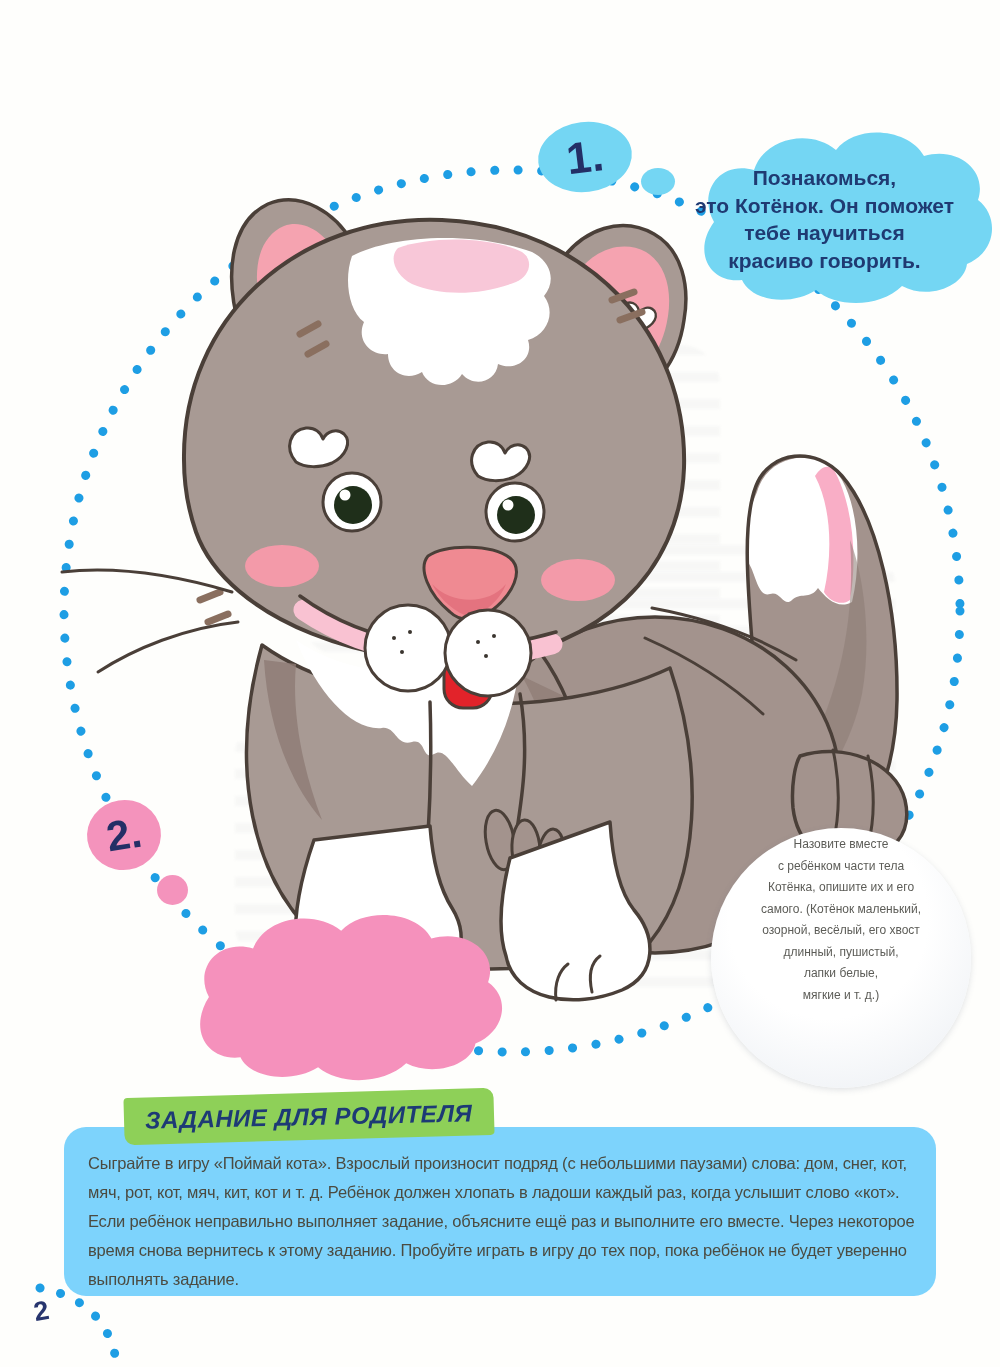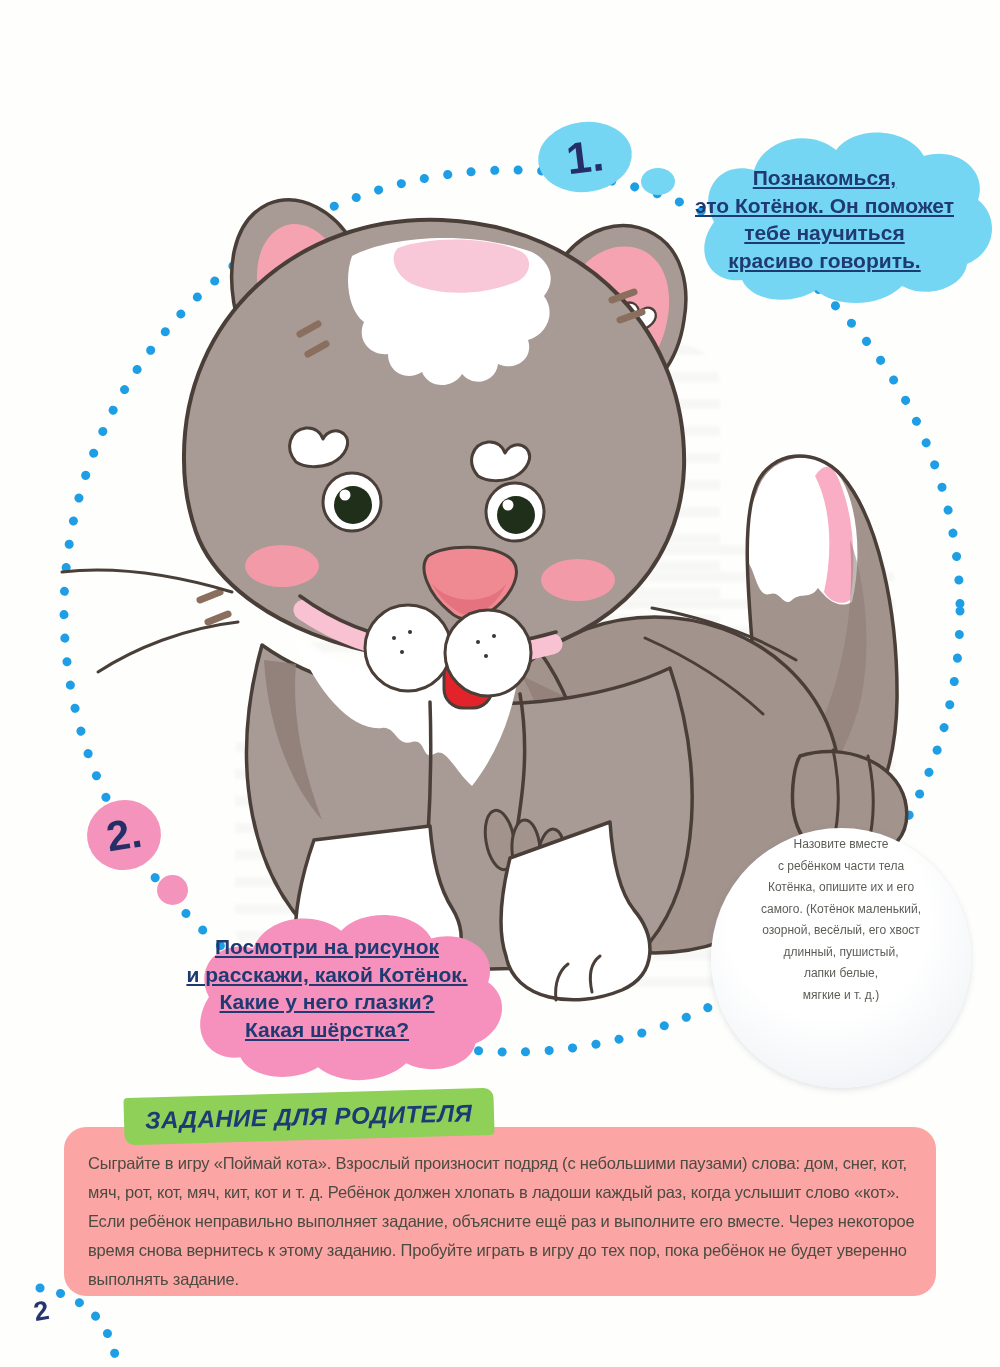--- a/index.html
+++ b/index.html
@@ -24,21 +24,21 @@
   .badge-1{left:538px;top:122px;width:94px;height:70px;background:#74d6f3;font-size:44px;transform:rotate(-7deg);}
   .badge-2{left:87px;top:800px;width:74px;height:70px;background:#f493bc;font-size:42px;transform:rotate(-9deg);}
   .blob{position:absolute;border-radius:50%;}
   .blob-blue{left:641px;top:168px;width:34px;height:27px;background:#74d6f3;}
   .blob-pink{left:157px;top:875px;width:31px;height:30px;background:#f493bc;}
   
   .cloud{position:absolute;}
   .cloud svg{position:absolute;left:0;top:0;width:100%;height:100%;}
   .cloud-text{
     position:relative;text-align:center;font-weight:bold;color:#1f3a72;
-    font-size:21px;line-height:27.5px;white-space:pre-line;text-decoration:underline;
+    font-size:21px;line-height:27.5px;white-space:pre-line;
   }
   .cloud-blue{left:652px;top:122px;width:345px;height:192px;}
   .cloud-blue .cloud-text{padding-top:42px;}
   .cloud-pink{left:146px;top:903px;width:362px;height:188px;}
   .cloud-pink .cloud-text{padding-top:30px;}
   
   .comment{
     position:absolute;left:711px;top:828px;width:260px;height:260px;border-radius:50%;
     background:radial-gradient(circle at 45% 35%, #ffffff 45%, #e9edf2 100%);
     box-shadow:0 2px 6px rgba(90,100,120,.18);
@@ -47,21 +47,21 @@
   .comment-title{
     padding-top:32px;font-weight:bold;color:#2c3f7c;font-size:17px;line-height:20px;white-space:pre-line;
   }
   .comment-body{
     margin-top:6px;color:#5c5c57;font-size:12px;line-height:21.5px;white-space:pre-line;padding:0 12px;
   }
   .comment-body .it{}
   
   .task-box{
     position:absolute;left:64px;top:1127px;width:872px;height:169px;border-radius:22px;
-    background:#fca5a5;
+    background:#7dd3fc;
   }
   .task-text{
     position:absolute;left:24px;top:22px;width:828px;
     color:#4b4b41;font-size:16.5px;line-height:29px;letter-spacing:-.2px;white-space:pre-line;
   }
   .task-banner{
     position:absolute;left:124px;top:1093px;width:370px;height:47px;background:#8ed058;
     transform:rotate(-1.6deg);border-radius:4px 10px 4px 10px;
     display:flex;align-items:center;justify-content:center;
   }
@@ -231,24 +231,20 @@
 
   <div class="badge badge-2">
     <span>2.</span>
   </div>
   <div class="blob blob-pink"></div>
 
   <div class="cloud cloud-pink">
     <svg viewBox="0 0 345 190" preserveAspectRatio="none">
       <path d="M 60 95 C 45 65 70 36 102 46 C 114 14 160 6 186 28 C 208 4 258 8 272 36 C 306 26 336 50 326 80 C 348 96 342 130 314 142 C 310 164 274 176 248 162 C 226 184 184 184 164 166 C 140 182 100 178 90 156 C 58 160 40 128 60 95 Z" fill="#f591bc"></path>
     </svg>
-    <div class="cloud-text">Посмотри на рисунок
-и расскажи, какой Котёнок.
-Какие у него глазки?
-Какая шёрстка?</div>
   </div>
 
   <div class="comment">
     <div class="comment-body"><span>Назовите вместе
 с ребёнком части тела
 Котёнка, опишите их и его
 самого. </span><span class="it">(Котёнок маленький,
 озорной, весёлый, его хвост
 длинный, пушистый,
 лапки белые,

